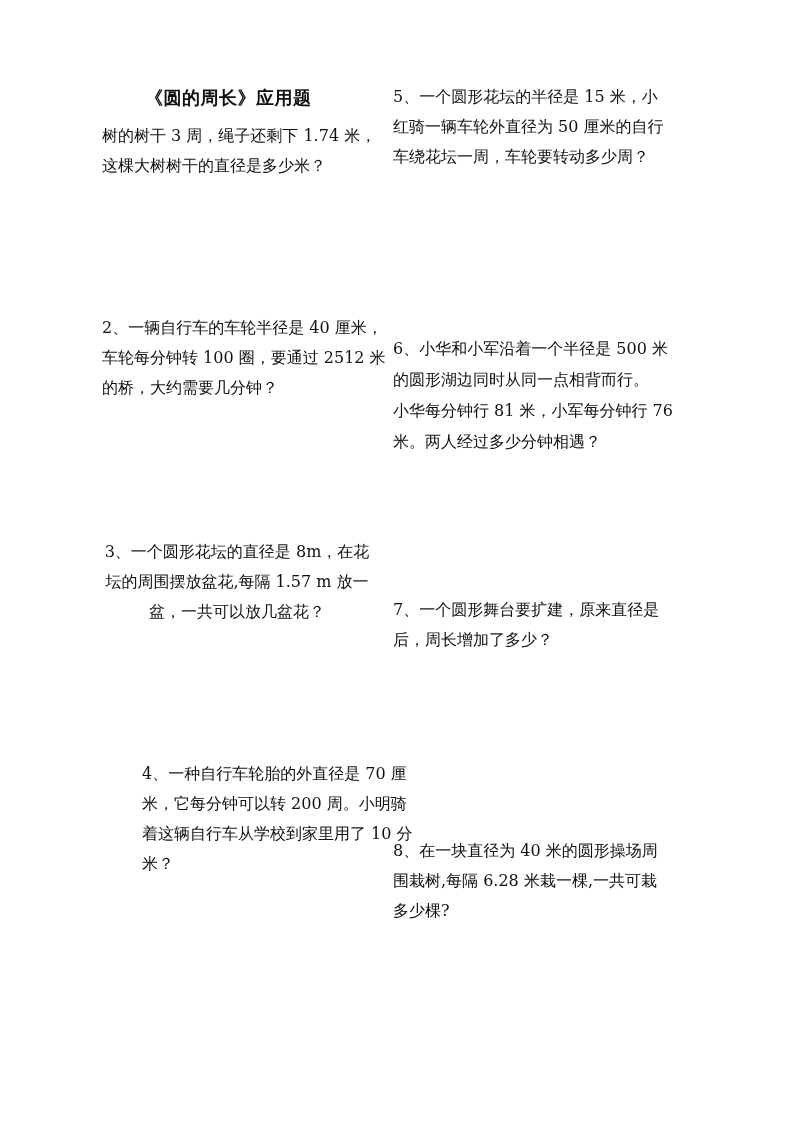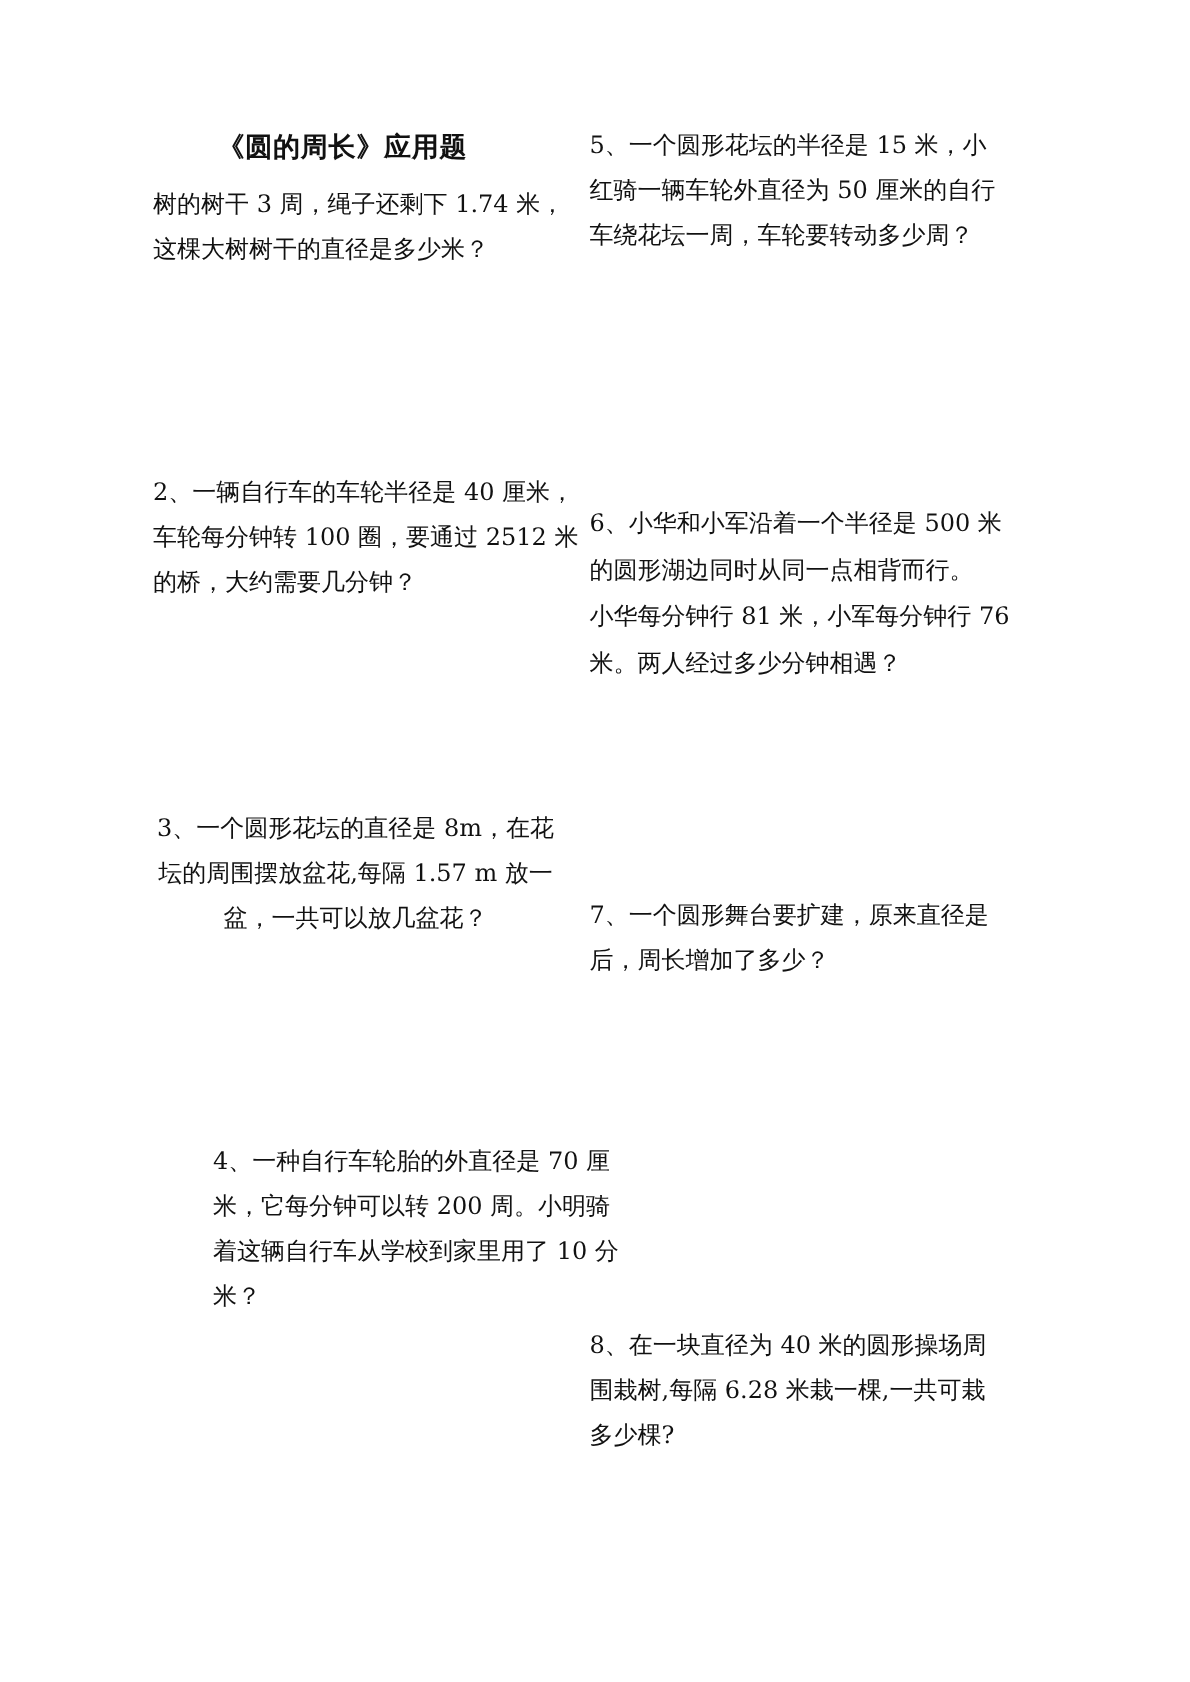--- a/index.html
+++ b/index.html
@@ -19,21 +19,21 @@
       line-height: 30px;
     }
     .q .line { display: block; white-space: nowrap; }
     #q1 { left: 102px; top: 121px; }
     #q2 { left: 102px; top: 313px; }
     #q3 { left: 102px; top: 537px; text-align: center; }
     #q4 { left: 102px; top: 759px; margin-left: 40px; }
     #q5 { left: 393px; top: 82px; }
     #q6 { left: 393px; top: 333px; line-height: 31px; }
     #q7 { left: 393px; top: 595px; }
-    #q8 { left: 393px; top: 836px; margin-top: 46px; }
+    #q8 { left: 393px; top: 836px; }
   </style>
 </head>
 <body>
 
 <div class="title">《圆的周长》应用题</div>
 
 <div class="q" id="q1">
   <span class="line">树的树干 3 周，绳子还剩下 1.74 米，</span>
   <span class="line">这棵大树树干的直径是多少米？</span>
 </div>

